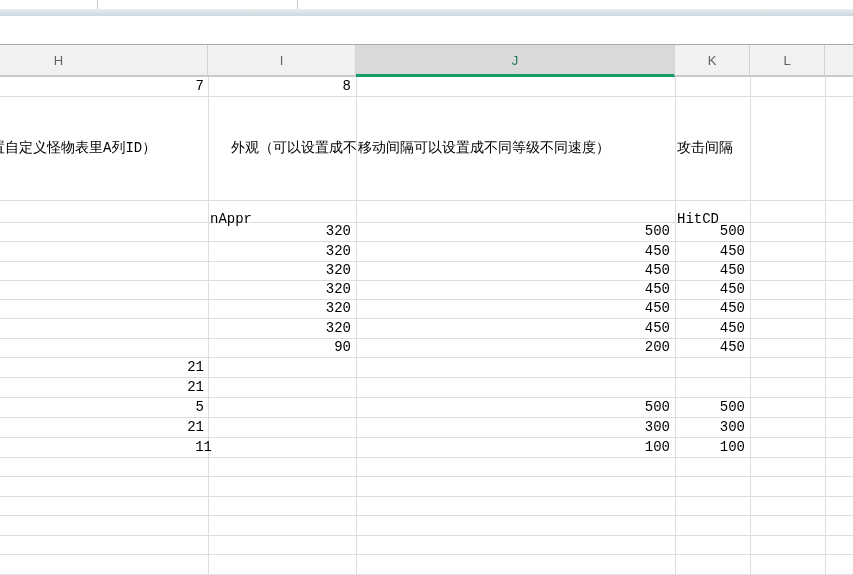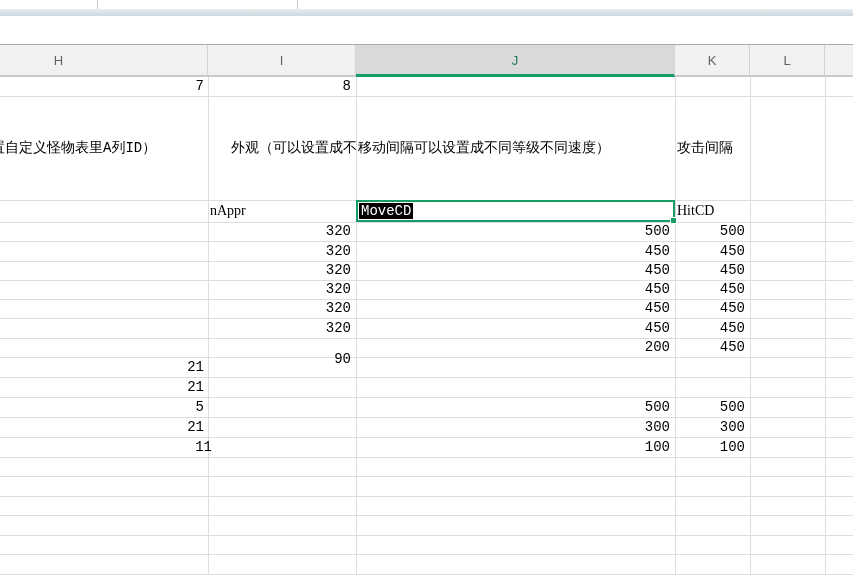--- a/index.html
+++ b/index.html
@@ -24,21 +24,21 @@
   .colhead.selected{background:#d9d9d9;border-bottom:3px solid #169c64;color:#1f7a5c;height:32px;}
 
   
   .vline{position:absolute;top:77px;width:1px;height:498px;background:#dadee1;}
   .hline{position:absolute;left:0;width:853px;height:1px;background:#dadee1;}
 
   
   .cell{position:absolute;white-space:nowrap;overflow:hidden;color:#000;}
   .num{text-align:right;}
   .rowB{top:96px;height:104px;line-height:104px;}
-  .rowC{top:200px;height:22px;line-height:22px;font-family:Liberation Serif, serif;}
+  .rowC{top:208px;height:22px;line-height:22px;}
 
   .clip-prefix{display:inline-block;width:5px;overflow:hidden;vertical-align:bottom;height:104px;}
   .clip-prefix span{display:inline-block;margin-left:-9px;}
 
   
   .edit-cell{position:absolute;left:356px;top:200px;width:319px;height:22px;box-sizing:border-box;
              border:2px solid #169c64;background:#fff;z-index:5;line-height:18px;}
   .sel-text{display:inline-block;background:#000;color:#fff;padding:0 2px;margin-left:1px;
             height:16px;line-height:16px;margin-top:1px;}
   .fill-handle{position:absolute;right:-4px;bottom:-4px;width:5px;height:5px;background:#169c64;
@@ -94,24 +94,20 @@
 
   <div class="cell num" style="left:0;top:77px;width:204px;height:19px;line-height:19px;">7</div>
   <div class="cell num" style="left:209px;top:77px;width:142px;height:19px;line-height:19px;">8</div>
 
   <div class="cell rowB" style="left:0;width:208px;"><span class="clip-prefix"><span>置</span></span><span>自定义怪物表里A列ID）</span></div>
   <div class="cell rowB" style="left:210px;width:146px;padding-left:21px;">外观（可以设置成不</div>
   <div class="cell rowB" style="left:358px;width:316px;">移动间隔可以设置成不同等级不同速度）</div>
   <div class="cell rowB" style="left:677px;width:73px;">攻击间隔</div>
 
   <div class="cell rowC" style="left:210px;width:146px;">nAppr</div>
-  <div class="edit-cell">
-    <span class="sel-text">MoveCD</span>
-    <div class="fill-handle"></div>
-  </div>
   <div class="cell rowC" style="left:677px;width:73px;">HitCD</div>
 
   <div class="cell num" style="left:209px;top:222px;width:142px;height:19px;line-height:19px;">320</div>
   <div class="cell num" style="left:357px;top:222px;width:313px;height:19px;line-height:19px;">500</div>
   <div class="cell num" style="left:676px;top:222px;width:69px;height:19px;line-height:19px;">500</div>
 
   <div class="cell num" style="left:209px;top:241px;width:142px;height:20px;line-height:20px;">320</div>
   <div class="cell num" style="left:357px;top:241px;width:313px;height:20px;line-height:20px;">450</div>
   <div class="cell num" style="left:676px;top:241px;width:69px;height:20px;line-height:20px;">450</div>
 
@@ -124,21 +120,21 @@
   <div class="cell num" style="left:676px;top:280px;width:69px;height:19px;line-height:19px;">450</div>
 
   <div class="cell num" style="left:209px;top:299px;width:142px;height:19px;line-height:19px;">320</div>
   <div class="cell num" style="left:357px;top:299px;width:313px;height:19px;line-height:19px;">450</div>
   <div class="cell num" style="left:676px;top:299px;width:69px;height:19px;line-height:19px;">450</div>
 
   <div class="cell num" style="left:209px;top:318px;width:142px;height:20px;line-height:20px;">320</div>
   <div class="cell num" style="left:357px;top:318px;width:313px;height:20px;line-height:20px;">450</div>
   <div class="cell num" style="left:676px;top:318px;width:69px;height:20px;line-height:20px;">450</div>
 
-  <div class="cell num" style="left:209px;top:338px;width:142px;height:19px;line-height:19px;margin-top:12px;">90</div>
+  <div class="cell num" style="left:209px;top:338px;width:142px;height:19px;line-height:19px;">90</div>
   <div class="cell num" style="left:357px;top:338px;width:313px;height:19px;line-height:19px;">200</div>
   <div class="cell num" style="left:676px;top:338px;width:69px;height:19px;line-height:19px;">450</div>
 
   <div class="cell num" style="left:0;top:357px;width:204px;height:20px;line-height:20px;">21</div>
 
   <div class="cell num" style="left:0;top:377px;width:204px;height:20px;line-height:20px;">21</div>
 
   <div class="cell num" style="left:0;top:397px;width:204px;height:20px;line-height:20px;">5</div>
   <div class="cell num" style="left:357px;top:397px;width:313px;height:20px;line-height:20px;">500</div>
   <div class="cell num" style="left:676px;top:397px;width:69px;height:20px;line-height:20px;">500</div>

